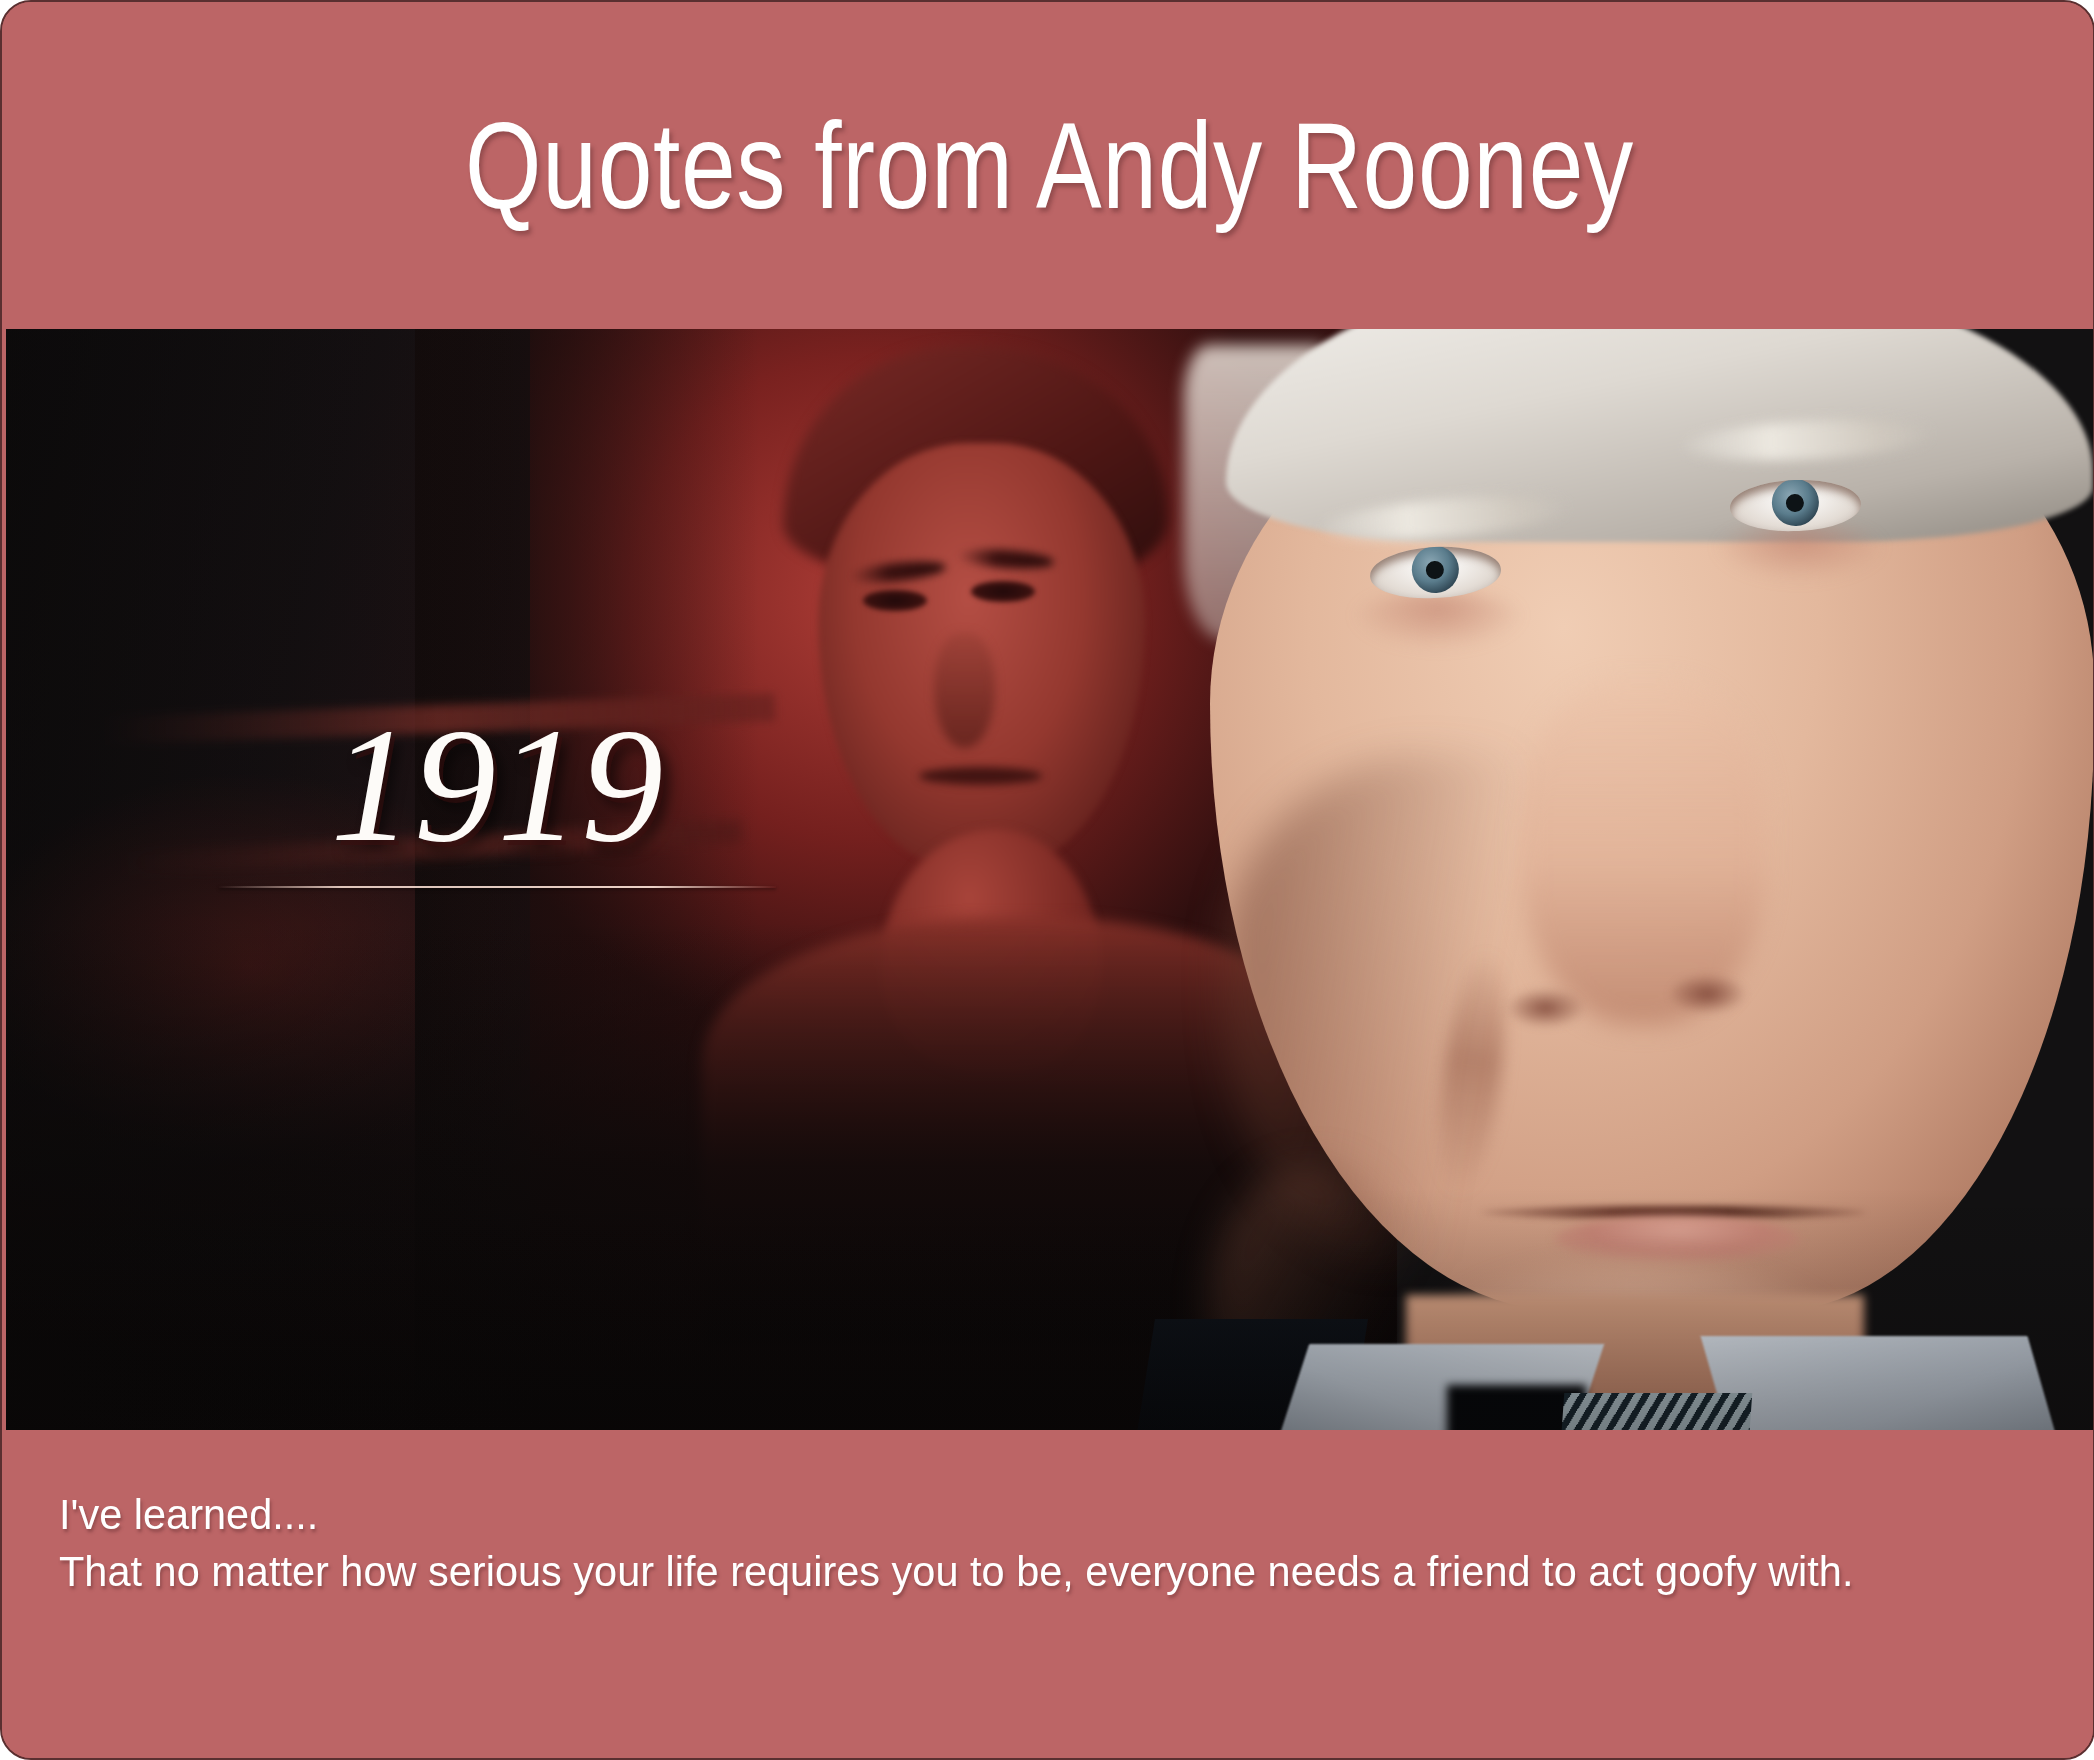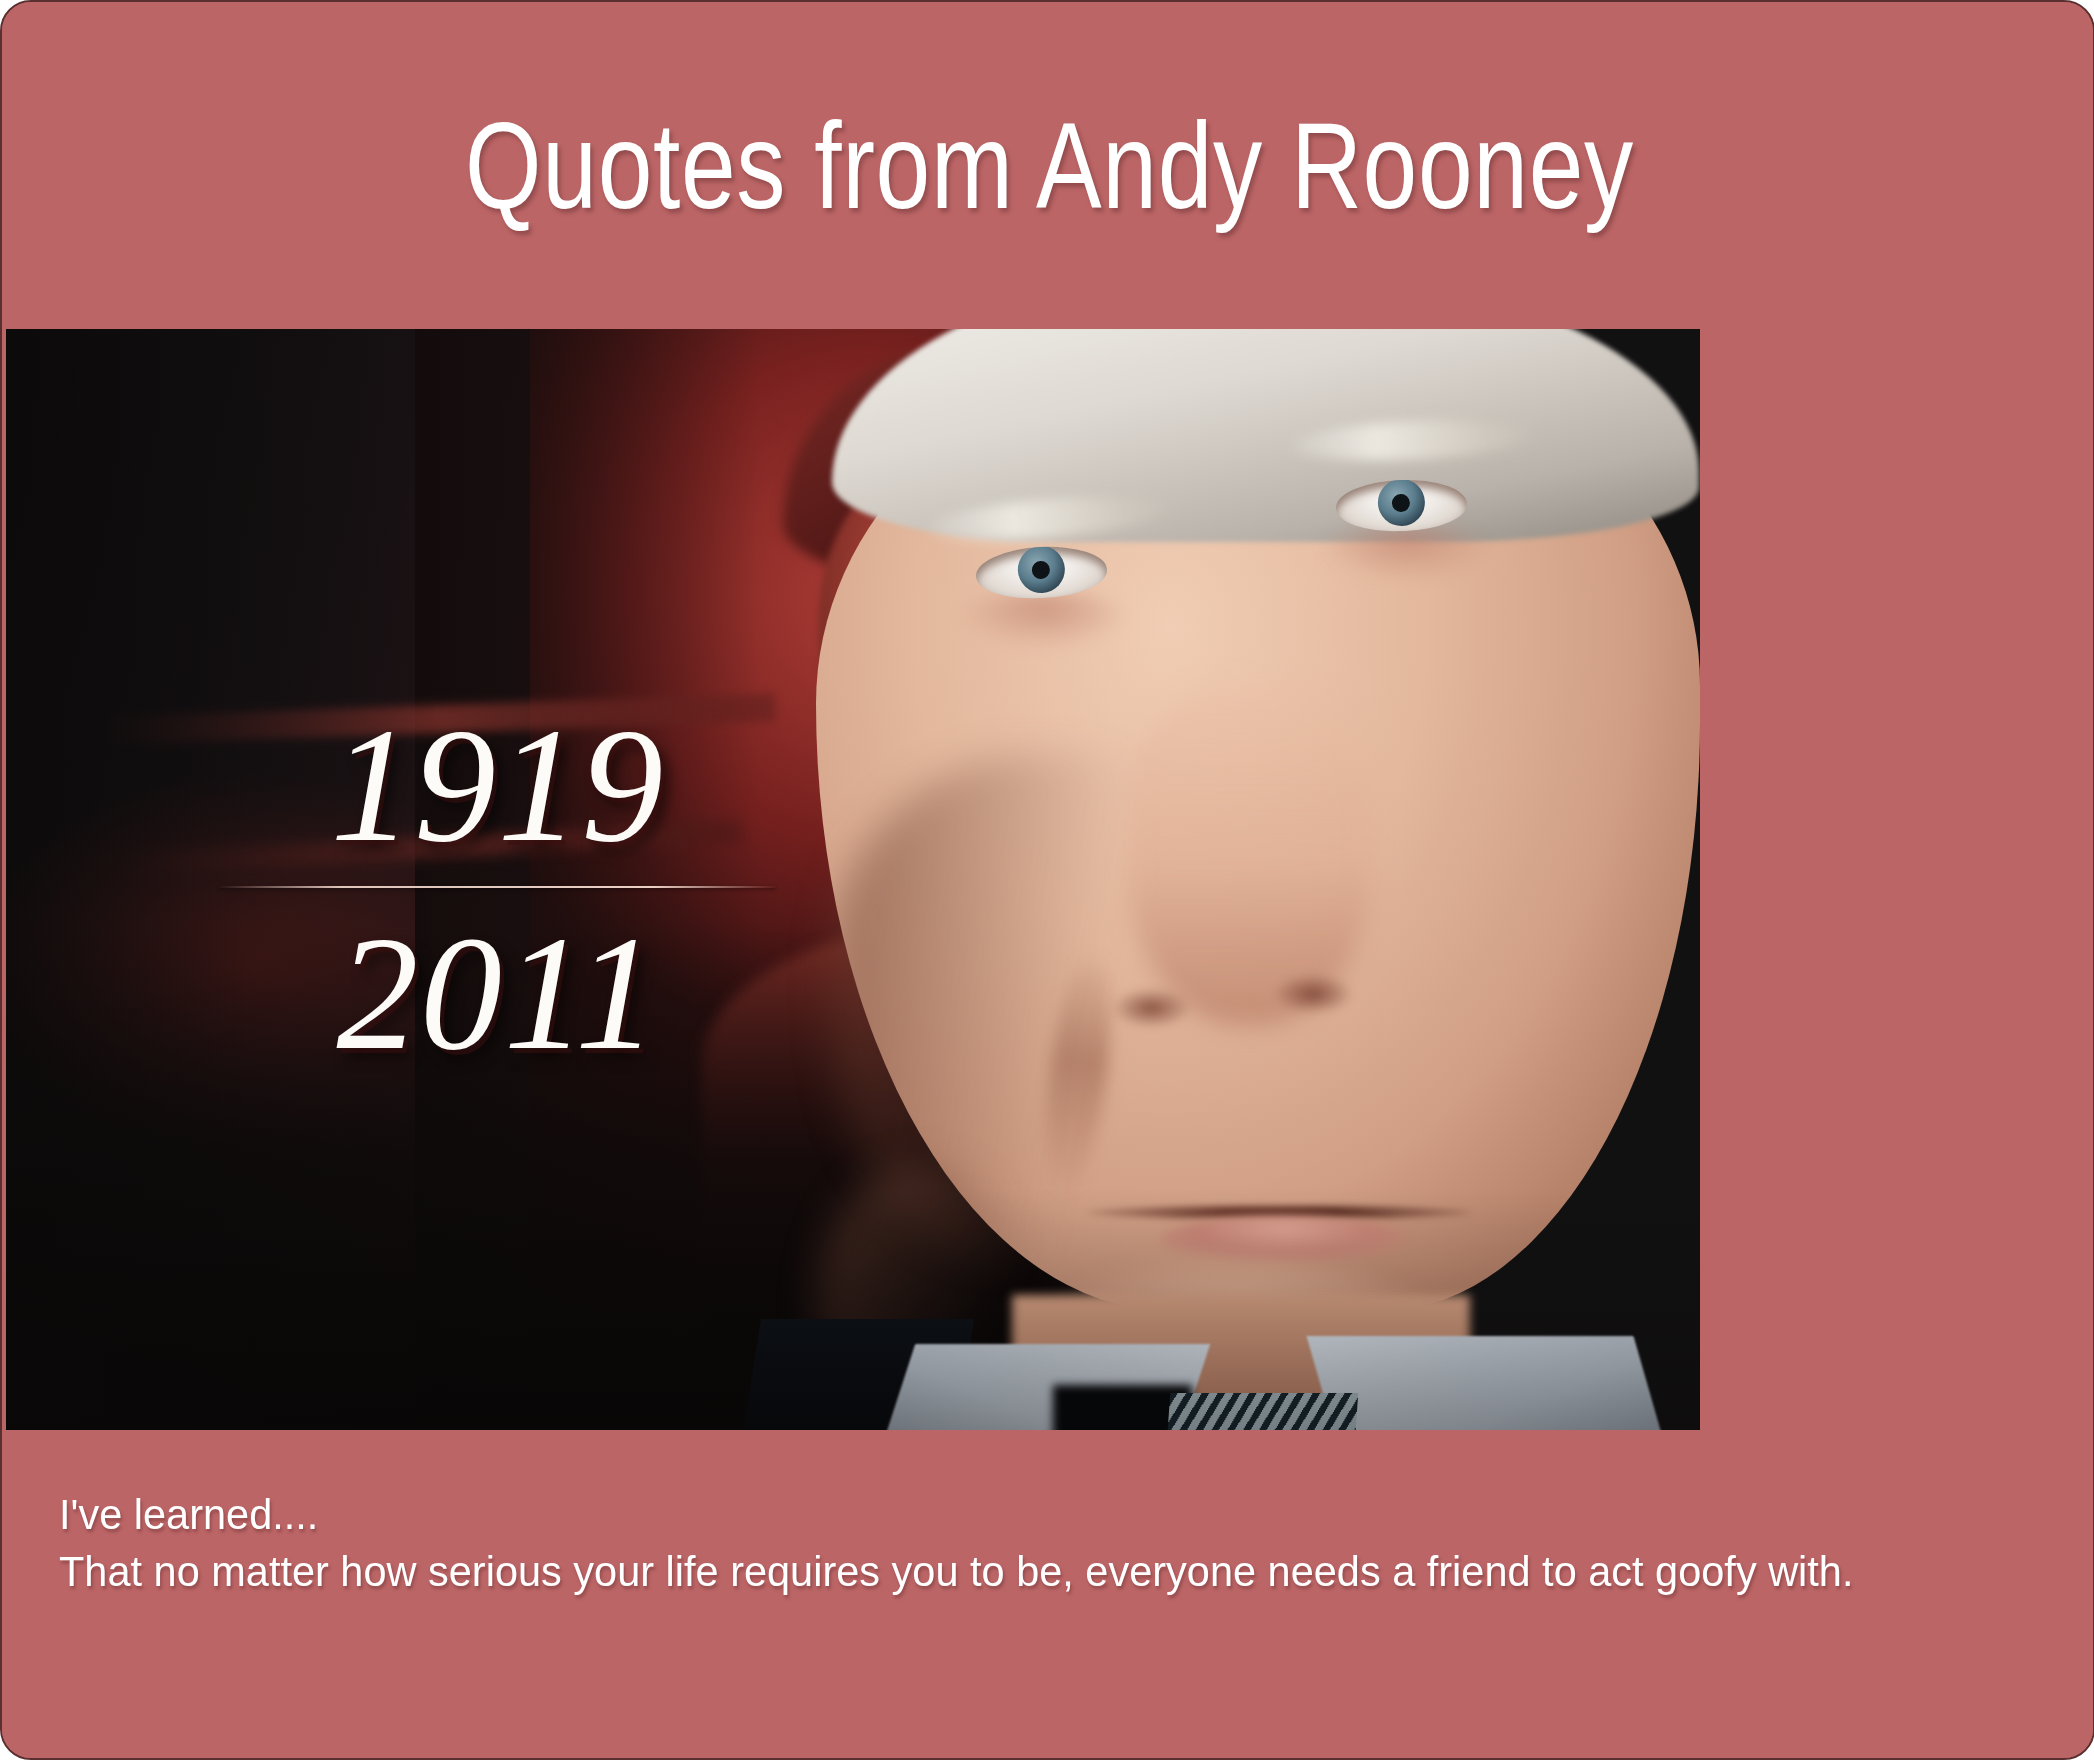--- a/index.html
+++ b/index.html
@@ -52,21 +52,21 @@
     transform-origin: center center;
     white-space: nowrap;
     text-shadow: 3.3px 4.1px 4.9px rgba(90,40,42,0.42);
   }
 
   
   .photo-band {
     position: absolute;
     left: 4.1px;
     top: 327px;
-    width: 1694px;
+    width: 2088px;
     height: 1101px;
     background: #141414;
     overflow: hidden;
   }
   .photo-stage {
     position: absolute;
     inset: 0;
     background: #121112;
   }
 
@@ -380,21 +380,20 @@
         <div class="m-collar-r"></div>
         <div class="m-tieshadow"></div>
         <div class="m-tie"></div>
       </div>
 
       <div class="photo-grade"></div>
 
       <div class="years">
         <div class="year">1919</div>
         <div class="year-rule"></div>
-        <div class="year">2011</div>
       </div>
 
     </div>
   </div>
 
   <div class="caption">
     <div class="caption-line">I've learned....</div>
     <div class="caption-line">That no matter how serious your life requires you to be, everyone needs a friend to act goofy with.</div>
   </div>
 

